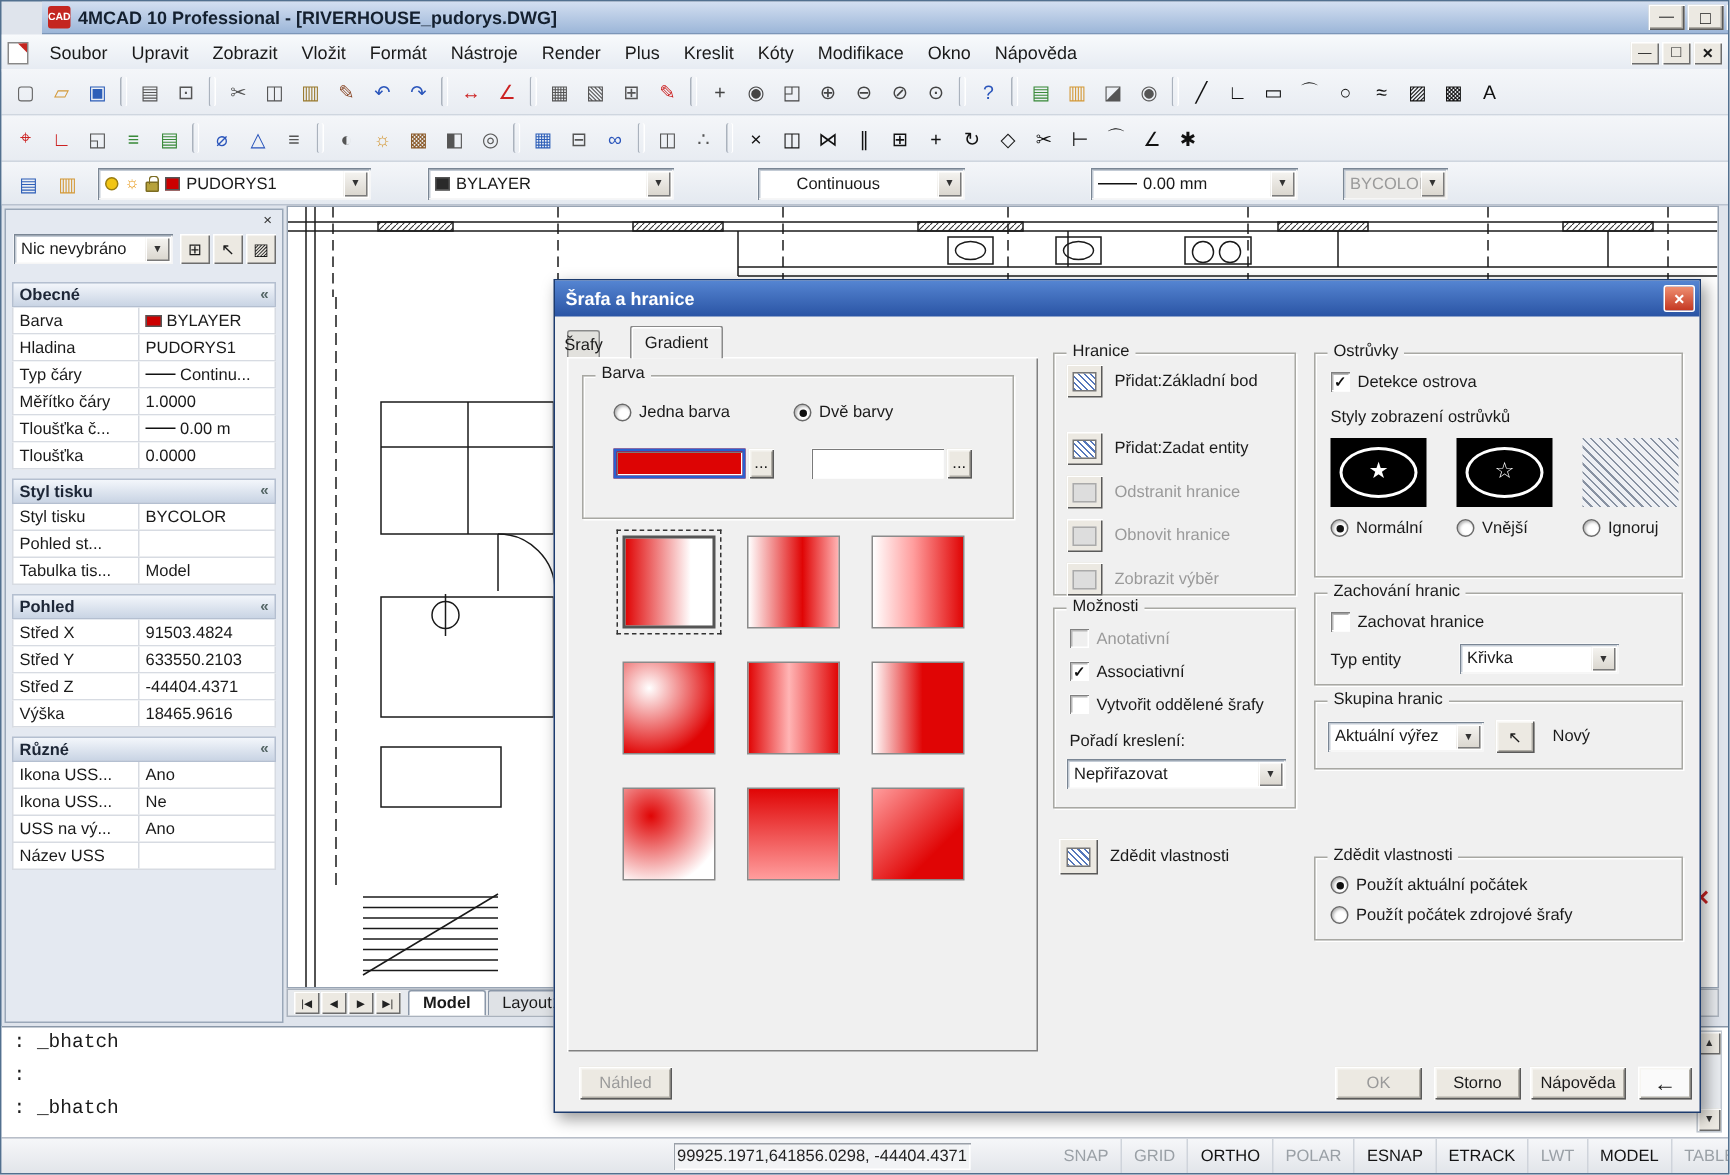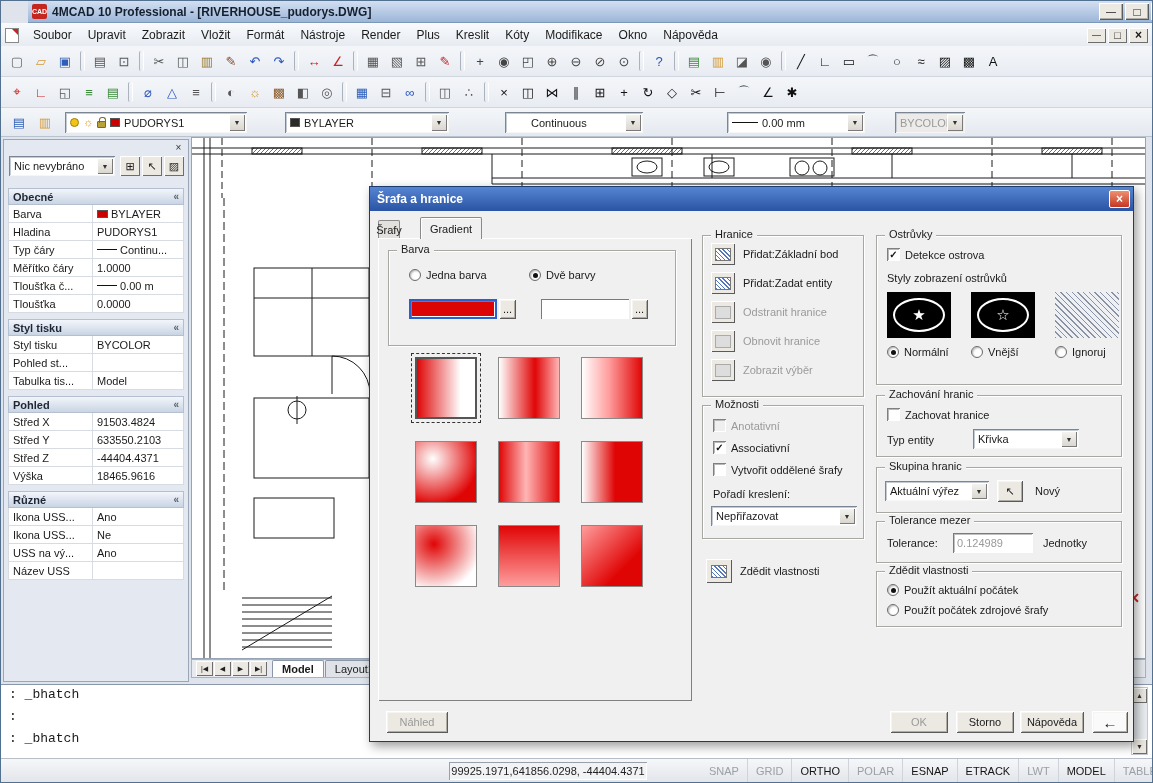--- a/index.html
+++ b/index.html
@@ -595,21 +595,21 @@
       <span class="legend">Hranice</span>
       <div>
 
           <div class="hrow" style="position:static;display:flex;align-items:center;gap:8px;margin:7px 8px 0 8px;height:22px;">
             <span class="hbtn">
               <span class="hpat"></span>
             </span>
             <span class="hlabel">Přidat:Základní bod</span>
           </div>
 
-          <div class="hrow" style="position:static;display:flex;align-items:center;gap:8px;margin:7px 8px 0 8px;height:22px;">
+          <div class="hrow" style="position:static;display:flex;align-items:center;gap:8px;margin:23px 8px 0 8px;height:22px;">
             <span class="hbtn">
               <span class="hpat"></span>
             </span>
             <span class="hlabel">Přidat:Zadat entity</span>
           </div>
 
           <div class="hrow dis" style="position:static;display:flex;align-items:center;gap:8px;margin:7px 8px 0 8px;height:22px;">
             <span class="hbtn">
               <span class="hpat"></span>
             </span>
@@ -709,26 +709,20 @@
       <div class="combo" style="left:8px;top:13px;width:104px;height:20px;">
         <span>Aktuální výřez</span>
         <span class="carr"></span>
       </div>
       <span class="btn" style="left:120px;top:12px;width:26px;height:22px;">
         <span>↖</span>
       </span>
       <span class="lbl" style="left:158px;top:17px;">Nový</span>
     </div>
 
-    <div class="gbox" style="left:506px;top:334px;width:246px;height:42px;">
-      <span class="legend">Tolerance mezer</span>
-      <span class="lbl" style="left:10px;top:15px;">Tolerance:</span>
-      <input class="txt dis" style="left: 76px; top: 11px; width: 80px;" readonly="" value="0.124989">
-      <span class="lbl" style="left:166px;top:15px;">Jednotky</span>
-    </div>
 
     <div class="gbox" style="left:506px;top:384px;width:246px;height:56px;">
       <span class="legend">Zdědit vlastnosti</span>
       <span class="ctl" style="left:10px;top:12px;">
         <span class="radio on"></span>
         <span>Použít aktuální počátek</span>
       </span>
       <span class="ctl" style="left:10px;top:32px;">
         <span class="radio"></span>
         <span>Použít počátek zdrojové šrafy</span>

